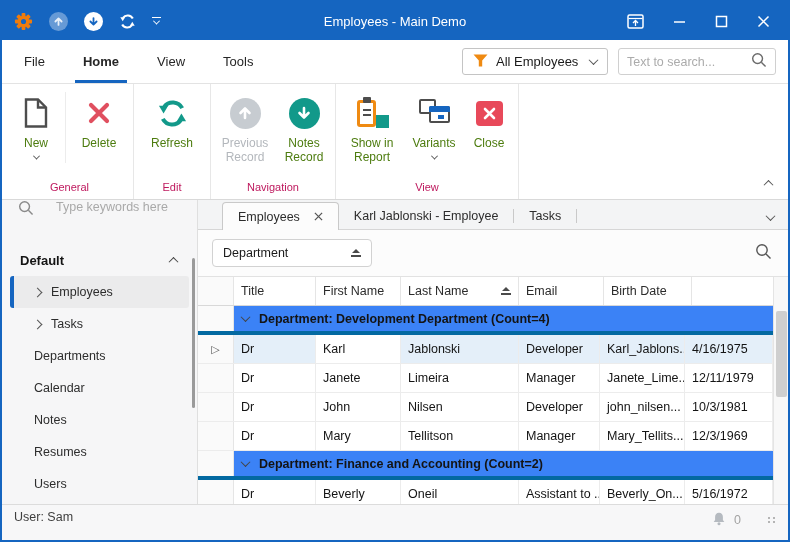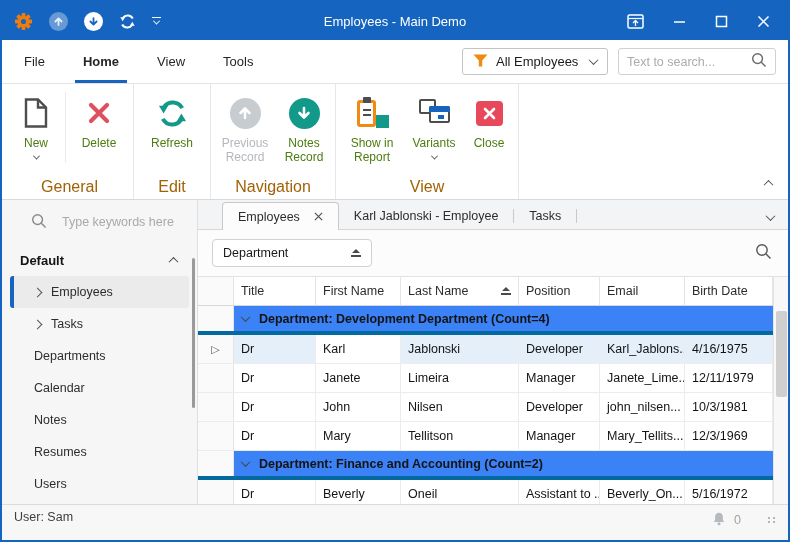--- a/index.html
+++ b/index.html
@@ -28,31 +28,31 @@
   .searchbox input::placeholder { color:#ababab; }
 
   
   .ribbon { height:116px; background:#fff; border-bottom:1px solid #d9d9d9; display:flex; align-items:stretch; padding-left:4px; position:relative; flex:none; }
   .rgroup { display:flex; flex-direction:column; border-right:1px solid #e7e7e7; padding-top:6px; }
   .ritems { flex:1; display:flex; align-items:flex-start; padding:0 3px; }
   .rbtn { display:flex; flex-direction:column; align-items:center; padding-top:5px; gap:5px; }
   .ricon { height:36px; display:flex; align-items:center; justify-content:center; }
   .rlbl { font-size:12px; line-height:1.2; text-align:center; color:#4d7c0f; }
   .rbtn.disabled .rlbl { color:#b3b7bc; }
-  .rcaption { height:24px; display:flex; align-items:center; justify-content:center; color:#a16207; font-size:16px; }
+  .rcaption { height:24px; display:flex; align-items:center; justify-content:center; color:#be185d; font-size:11px; }
   .vsep { width:1px; background:#ececec; align-self:stretch; margin:2px 2px 12px; }
   .circle-btn { width:31px; height:31px; border-radius:50%; display:flex; align-items:center; justify-content:center; }
   .ribbon-collapse { position:absolute; right:16px; bottom:12px; color:#555; }
 
   
   .body { flex:1; display:flex; min-height:0; }
 
   
   .sidebar { width:196px; background:#f6f6f7; border-right:1px solid #dfdfdf; display:flex; flex-direction:column; position:relative; flex:none; }
-  .sb-search { height:44px; display:flex; align-items:center; gap:15px; padding:0 14px 0 16px;margin-left:13px; }
+  .sb-search { height:44px; display:flex; align-items:flex-start; gap:22px; padding:0 14px 0 16px; }
   .sb-search input { border:none; outline:none; background:transparent; flex:1; min-width:0; font-family:"Liberation Sans",sans-serif; font-size:12.5px; color:#444; }
   .sb-search input::placeholder { color:#a9a9a9; }
   .sb-section { height:32px; display:flex; align-items:center; justify-content:space-between; padding:0 20px 0 18px; font-weight:bold; font-size:13px; color:#141414; }
   .sb-item { height:32px; margin:0 8px; display:flex; align-items:center; padding-left:24px; border-radius:3px; color:#2d2d2d; font-size:12.5px; }
   .sb-item .chev { margin-right:10px; }
   .sb-item.selected { background:#ebebec; border-left:4px solid #1565c0; padding-left:20px; }
   .sb-scroll-thumb { position:absolute; right:2px; top:58px; width:3px; height:150px; background:#9a9a9a; border-radius:2px; }
 
   
   .main { flex:1; display:flex; flex-direction:column; min-width:0; background:#fff; }
@@ -410,23 +410,20 @@
               <div class="hcell" style="width: 85px;">
                 <span>First Name</span>
               </div>
               <div class="hcell" style="width: 118px;">
                 <span>Last Name</span>
                 <span class="sort-asc ml-auto">
                   <span class="tri"></span>
                   <span class="bar"></span>
                 </span>
               </div>
-              <div class="hcell" style="width: 81px;">
-                <span>Position</span>
-              </div>
               <div class="hcell" style="width: 85px;">
                 <span>Email</span>
               </div>
               <div class="hcell" style="width: 88px;">
                 <span>Birth Date</span>
               </div>
             </div>
           <div>
               <div class="group-row">
                 <div class="gcell" style="width: 36px;"></div>

